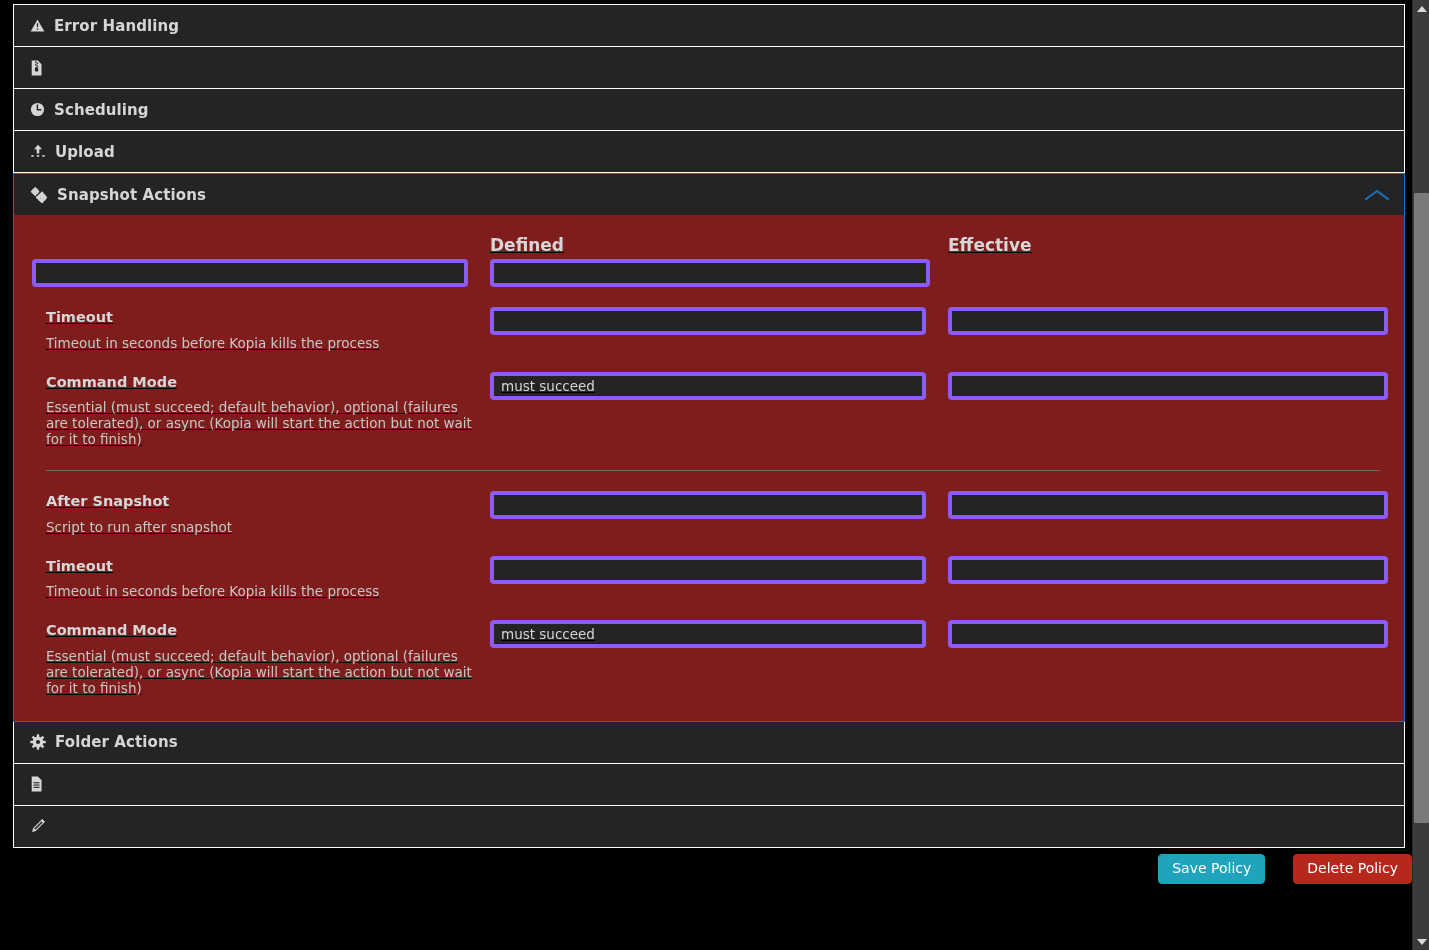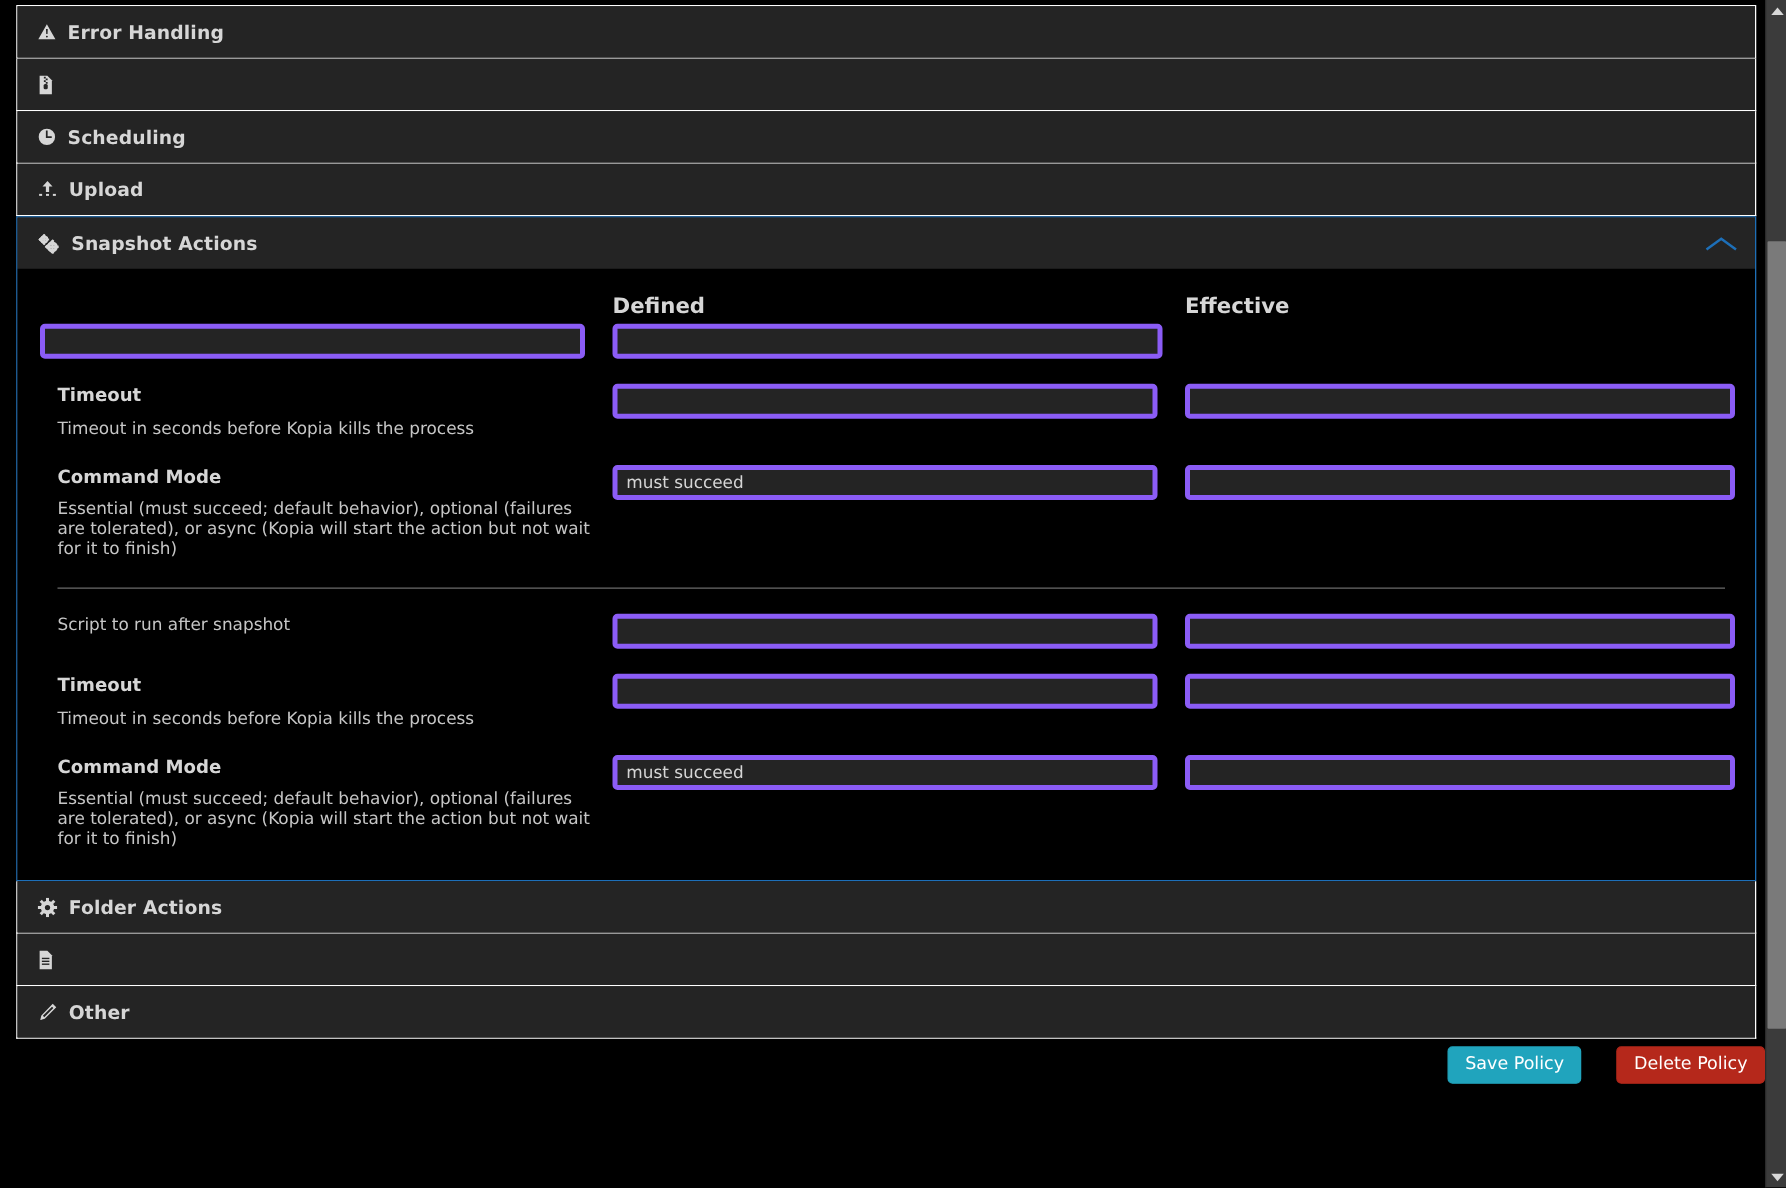--- a/index.html
+++ b/index.html
@@ -102,23 +102,24 @@
   }
   .acc-header .hdr-label { flex: 1 1 auto; }
   .acc-header .chev {
     display: inline-flex;
     align-items: center;
     color: #1d6fb8;
   }
 
   
   .acc-body {
-    background: #000000;
+    background: #7f1d1d;
     padding: 16px 22px 18px 18px;
     border-top: 0;
+    text-decoration: underline;
   }
 
   .col-heads {
     display: flex;
     align-items: flex-end;
     height: 24px;
     margin-bottom: 4px;
   }
   .col-heads .lbl-spacer { width: 458px; flex: 0 0 458px; }
   .col-heads .ch {
@@ -344,20 +345,21 @@
             </div>
             <div class="input-col effective">
               <input class="txt" type="text" value="" style="">
             </div>
           </div>
 
           <hr class="section-div">
 
           <div class="field-row">
             <div class="field-label-col">
+              <div class="field-label">After Snapshot</div>
               <div class="field-help">Script to run after snapshot</div>
             </div>
             <div class="input-col defined">
               <input class="txt" type="text" value="" style="">
             </div>
             <div class="input-col effective">
               <input class="txt" type="text" value="" style="">
             </div>
           </div>
 
@@ -429,21 +431,20 @@
 
       <div class="acc-item">
         <div class="acc-header">
           <span class="hdr-icon">
             <svg width="16" height="16" viewBox="0 0 16 16" fill="#d6d6d6" aria-hidden="true">
               <path d="M12.2 1.0 L15.0 3.8 L5.8 13.0 L2.2 14.0 L3.1 10.3 Z M12.0 2.9 L4.3 10.6 L5.4 11.7 L13.1 4.0 Z"></path>
               <path d="M12.3 1.6 L14.4 3.7 L13.2 4.9 L11.1 2.8 Z"></path>
               <path d="M3.3 11.0 L5.1 12.8 L2.7 13.5 Z"></path>
             </svg>
           </span>
-          <span class="hdr-label">Other</span>
         </div>
       </div>
 
     </div>
 
     <div class="btn-row">
       <button class="btn save">Save Policy</button>
       <button class="btn delete">Delete Policy</button>
     </div>
   </div>

